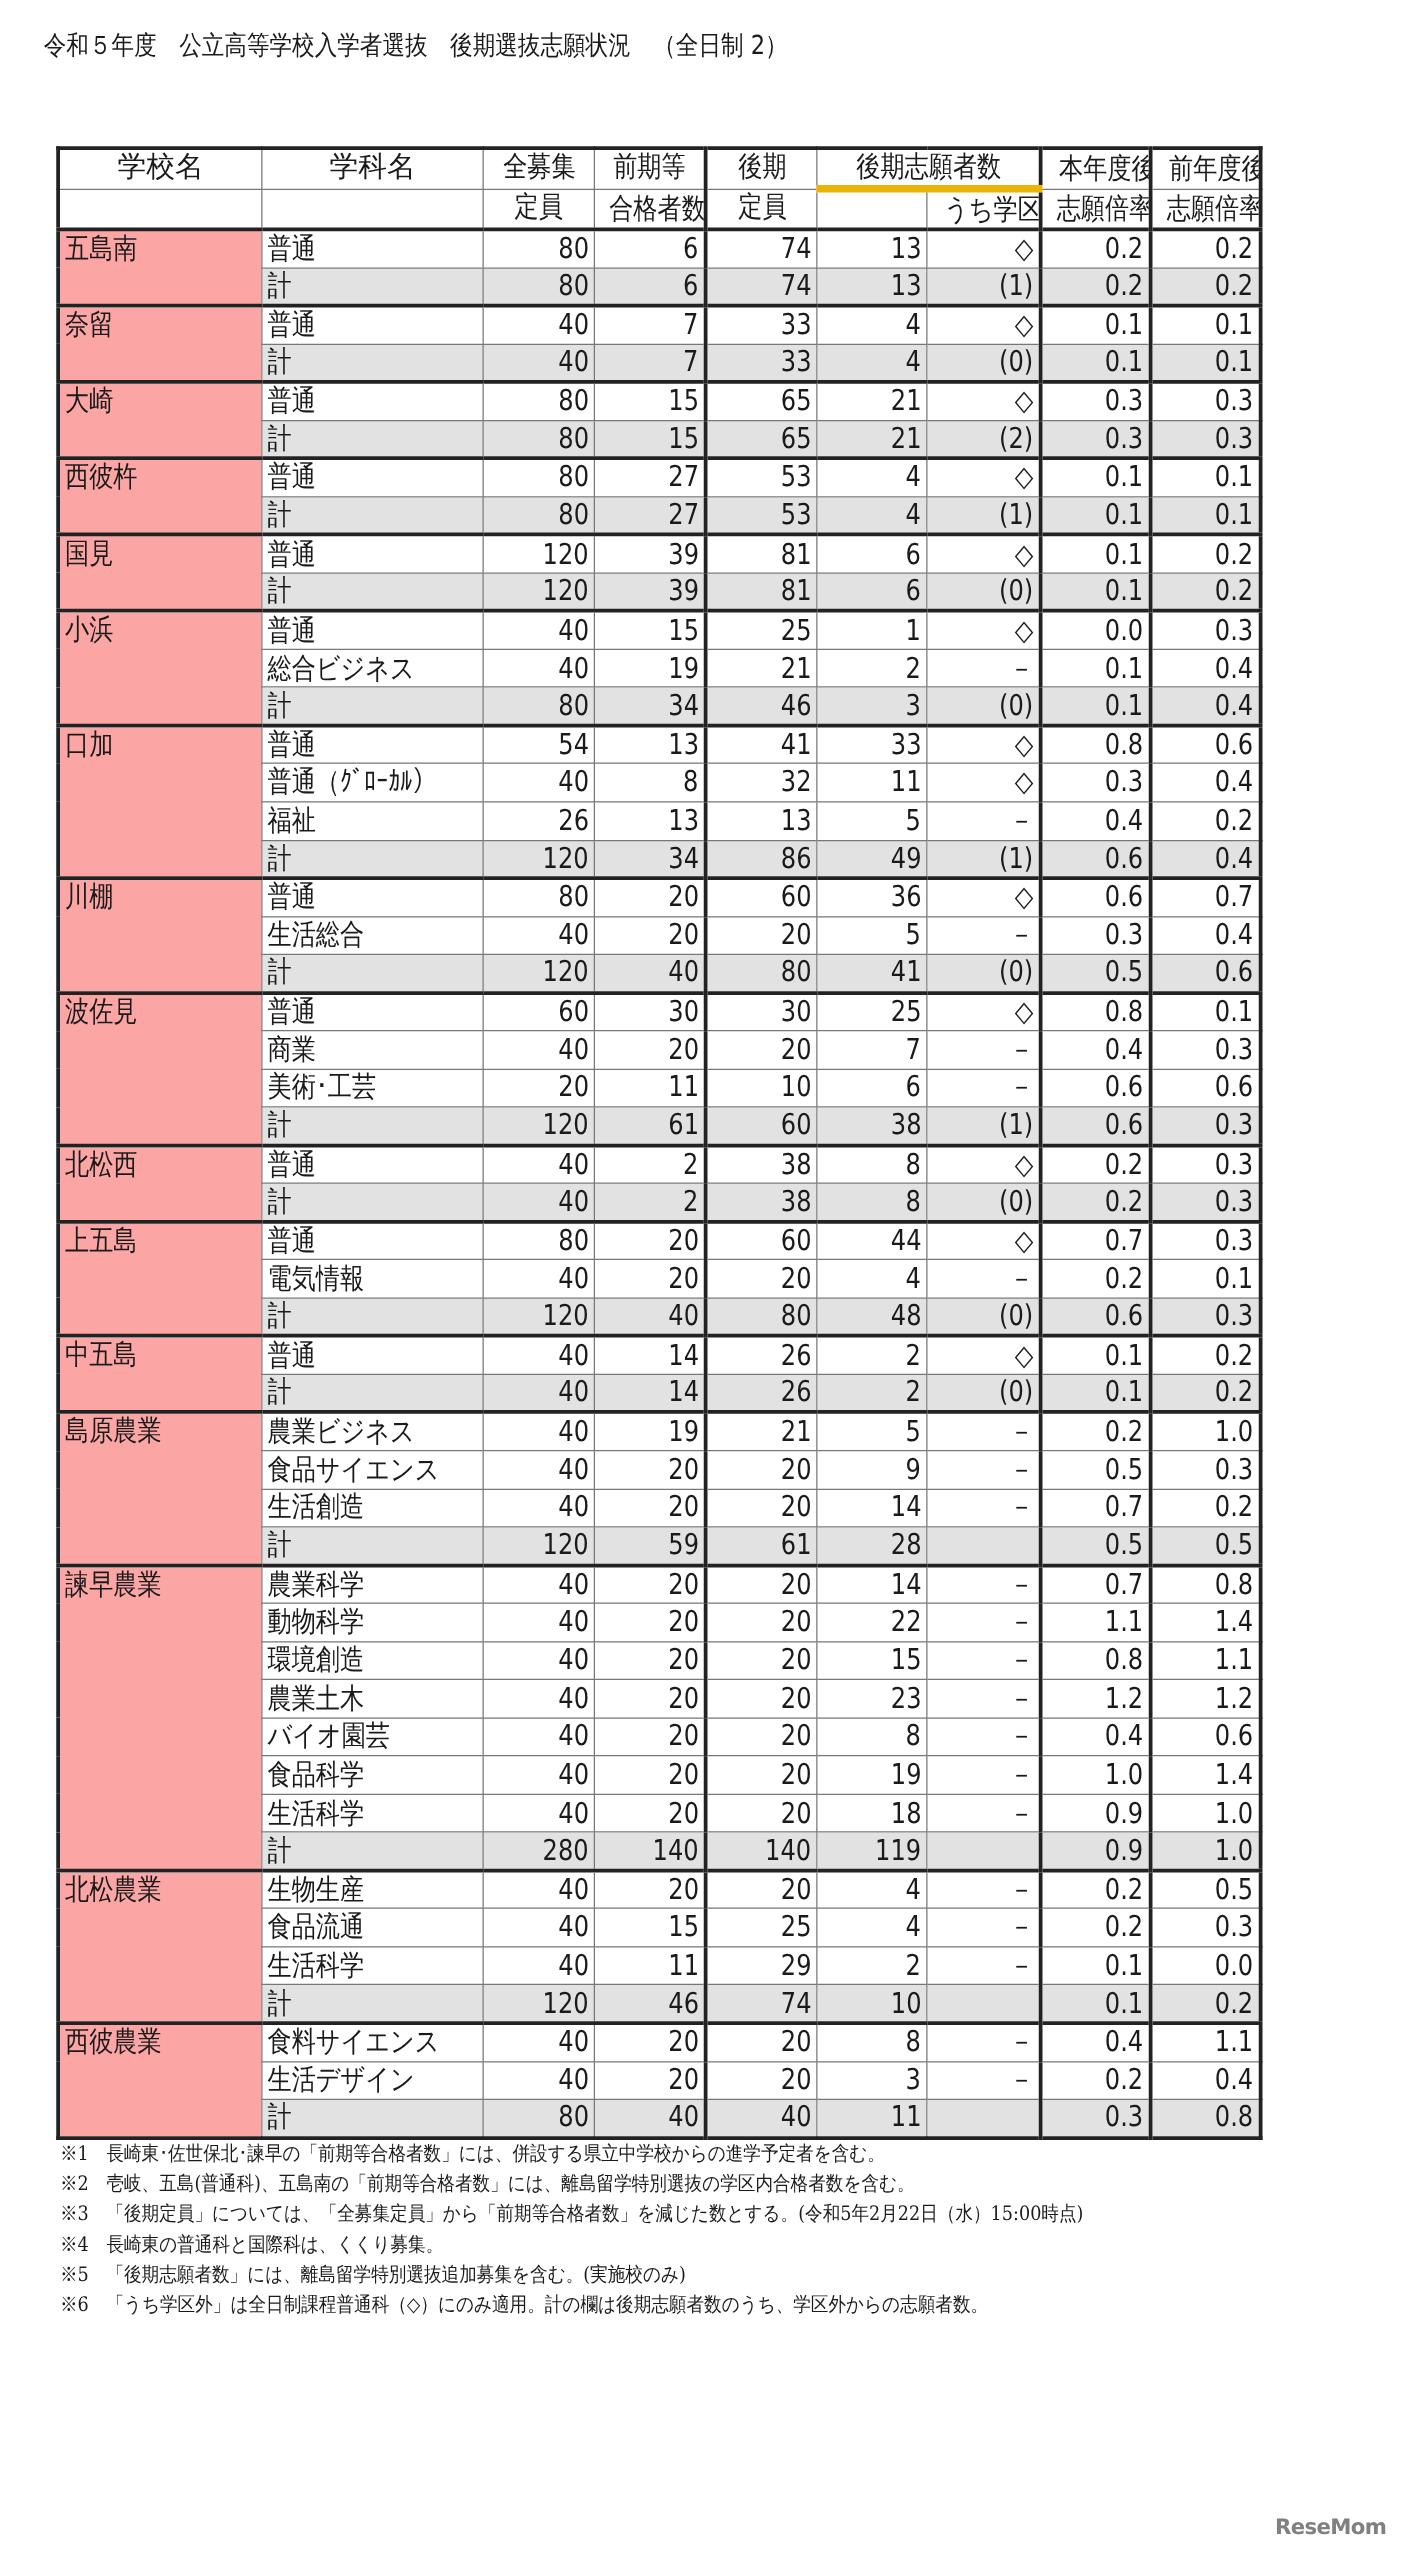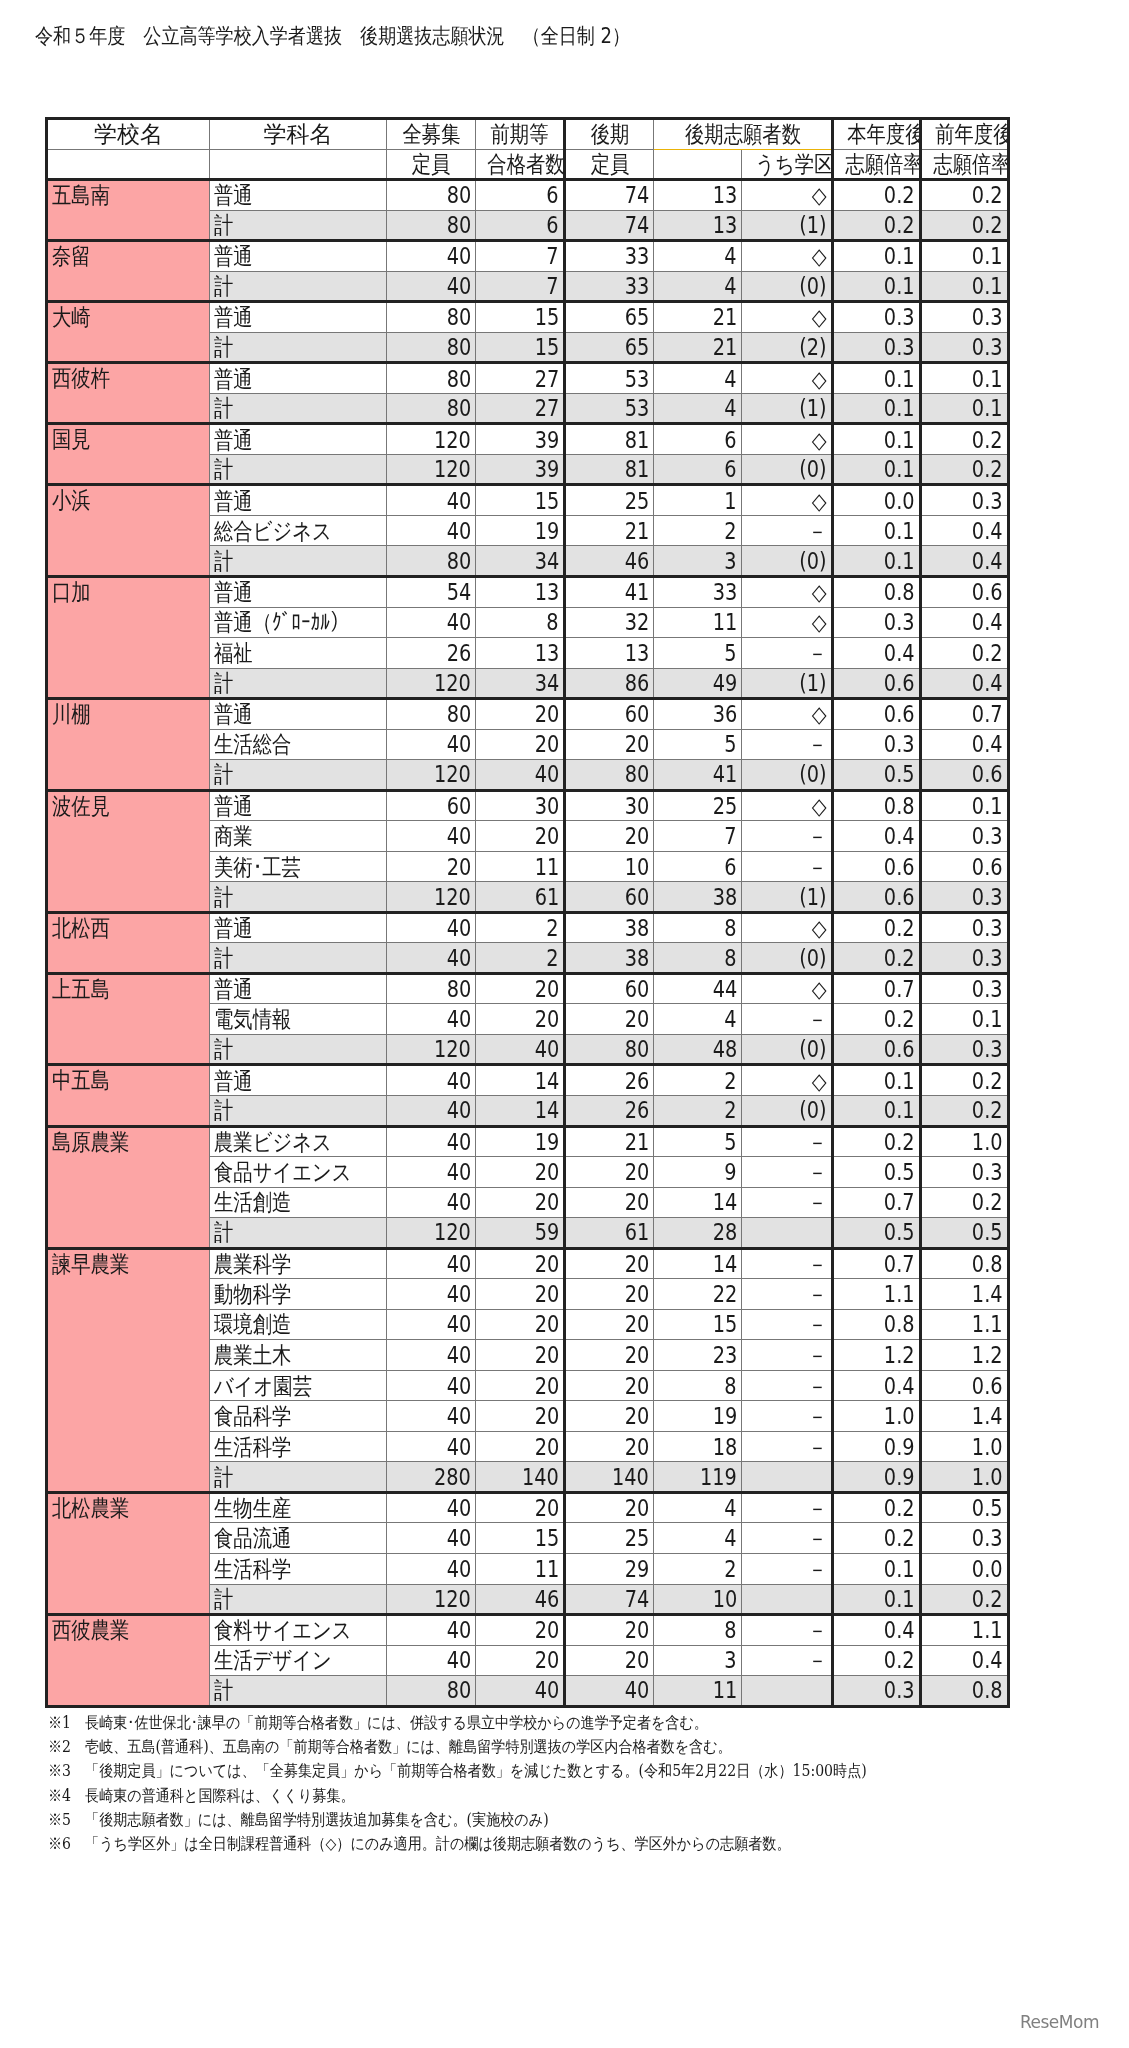--- a/index.html
+++ b/index.html
@@ -35,21 +35,21 @@
     tr.total td.dept { border-left: none; }
     tr.total td.dept + td { border-left: none; }
     tr.first td { border-top: 3px solid #222; }
     table.main { border: 3px solid #222; padding-left: 14px; }
     .thickL { border-left: 3px solid #222 !important; }
     .head-bottom th, .head-bottom td { border-bottom: 3px solid #222; }
     .notes { position: absolute; left: 48px; top: 1711px; font-family: "DejaVu Serif", serif;
              font-size: 16px; line-height: 24.2px; color: #1a1a1a; }
     .note { white-space: nowrap; transform: scaleX(0.88); transform-origin: left center; }
     .logo { position: absolute; left: 1020px; top: 2012px; font-family: "DejaVu Sans", sans-serif;
-            font-weight: normal; font-size: 17px; color: #808080; letter-spacing: -0.5px; }
+            font-weight: bold; font-size: 17px; color: #808080; letter-spacing: -0.5px; }
   </style>
 </head>
 <body>
 
 <div class="title">令和５年度　公立高等学校入学者選抜　後期選抜志願状況　（全日制 2）</div>
 
 <table class="main">
   <colgroup>
     <col class="c1">
       <col class="c2">
@@ -61,21 +61,21 @@
       <col class="c8">
       <col class="c9">
   </colgroup>
   <thead>
     <tr>
       <th class="h-top"><span>学校名</span></th>
       <th class="h-top"><span>学科名</span></th>
       <th class="h-top"><span class="cond" style="transform-origin:center">全募集</span></th>
       <th class="h-top"><span class="cond" style="transform-origin:center">前期等</span></th>
       <th class="h-top thickL"><span class="cond" style="transform-origin:center">後期</span></th>
-      <th class="h-top" colspan="2" style="border-bottom:1px solid #eab308"><span class="cond" style="transform-origin:center">後期志願者数</span></th>
+      <th class="h-top" colspan="2" style="border-bottom:6px solid #eab308"><span class="cond" style="transform-origin:center">後期志願者数</span></th>
       <th class="h-top small thickL" style="vertical-align:middle"><span class="cond" style="transform-origin:center">本年度後期</span></th>
       <th class="h-top small thickL" style="vertical-align:middle"><span class="cond" style="transform-origin:center">前年度後期</span></th>
     </tr>
     <tr class="head-bottom">
       <th class="h-bot"></th>
       <th class="h-bot"></th>
       <th class="h-bot"><span class="cond" style="transform-origin:center">定員</span></th>
       <th class="h-bot small2" style="vertical-align:middle"><span class="cond" style="transform-origin:center">合格者数</span></th>
       <th class="h-bot thickL"><span class="cond" style="transform-origin:center">定員</span></th>
       <th class="h-bot" style="border-right:1px solid #777"></th>

